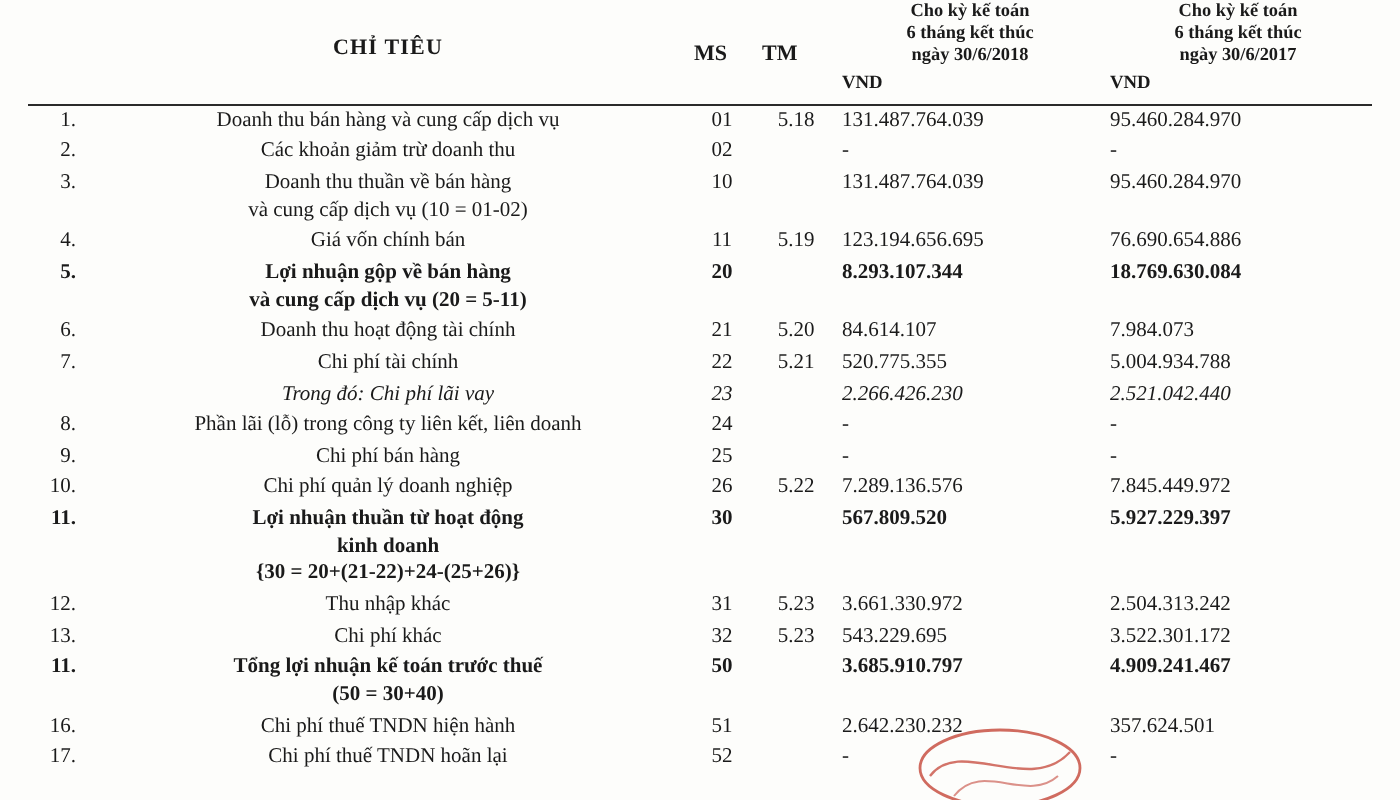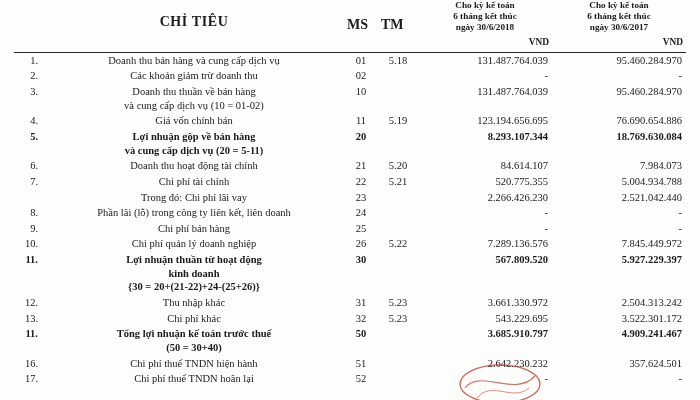--- a/index.html
+++ b/index.html
@@ -33,41 +33,41 @@
   table.fin col.c-item    { width: 300px; }
   table.fin col.c-ms      { width: 34px; }
   table.fin col.c-tm      { width: 40px; }
   table.fin col.c-cur     { width: 134px; }
   table.fin col.c-prev    { width: 134px; }
 
   thead th {
     font-weight: bold;
     vertical-align: bottom;
     padding: 0 3px 3px 3px;
-    font-size: 14px;
+    font-size: 11px;
     line-height: 1.18;
   }
   thead th.h-no { }
   thead th.h-item {
     text-align: center;
     letter-spacing: 0.6px;
     padding-bottom: 6px;
   }
   thead th.h-ms, thead th.h-tm { text-align: left; }
   thead th.h-cur, thead th.h-prev {
     text-align: center;
     font-size: 9.2px;
     font-weight: bold;
     line-height: 1.22;
     margin-top: 47px;
   }
   thead tr.unit th {
     font-size: 9.4px;
     font-weight: bold;
-    text-align: right;
+    text-align: left;
     padding: 0 3px 2px 3px;
     font-family: Liberation Serif, serif;
   }
   .hdr-rule td {
     border-bottom: 1.1px solid #2a2a2a;
     padding: 0;
     height: 2px;
   }
   tbody td {
     padding: 1px 3px;
@@ -75,23 +75,23 @@
     line-height: 1.3;
     font-size: 10.5px;
   }
   td.no {
     text-align: right;
     padding-right: 6px;
     white-space: nowrap;
   }
   td.item { text-align: center; }
   td.ms, td.tm { text-align: center; }
-  td.num { text-align: right; padding-right: 4px; white-space: nowrap; }
+  td.num { padding-right: 4px; white-space: nowrap; }
   .b { font-weight: bold; }
-  .it { }
+  .it { font-style: italic; }
   .stamp {
     position: absolute;
     left: 455px;
     top: 358px;
     width: 90px;
     height: 42px;
     pointer-events: none;
   }
   .stamp svg { display: block; }
 </style>

